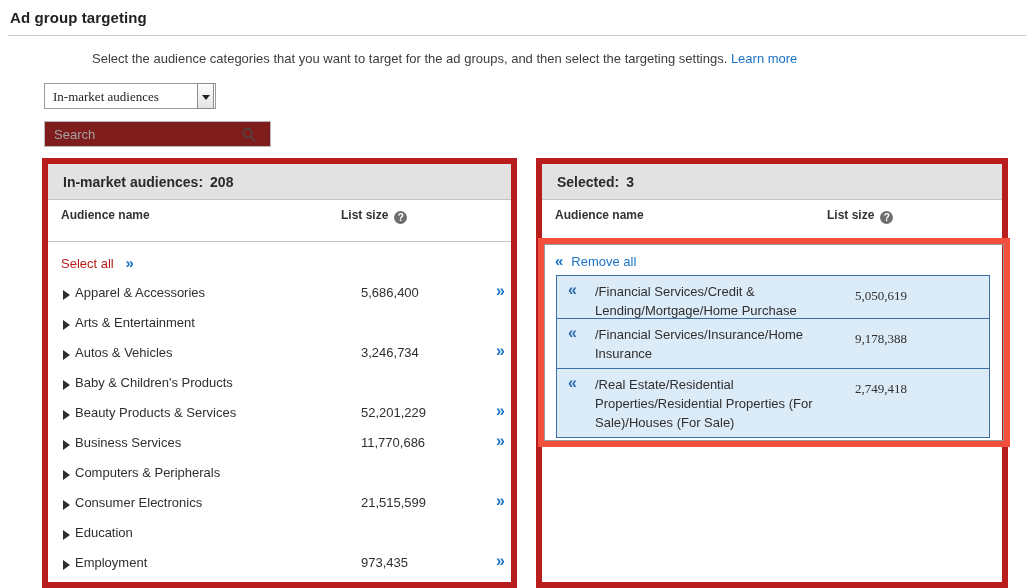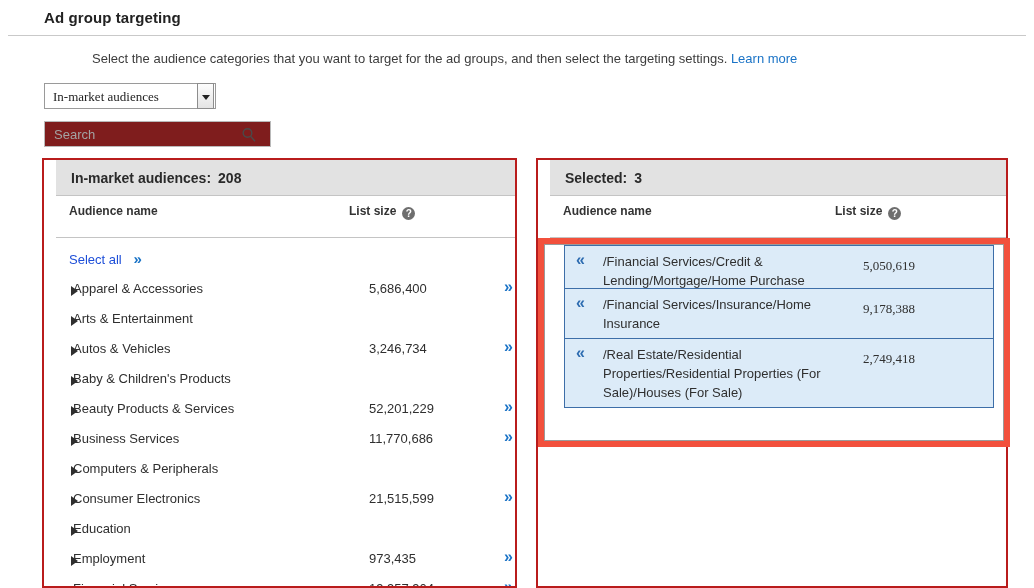--- a/index.html
+++ b/index.html
@@ -16,21 +16,20 @@
     position: relative;
   }
 
   
   .page-title {
     font-size: 15px;
     font-weight: bold;
     color: #222222;
     padding: 9px 14px 0 10px;
     letter-spacing: 0.1px;
-    margin-left: 34px;
   }
   .title-rule {
     height: 1px;
     background: #c9c9c9;
     margin: 9px 8px 0 8px;
   }
 
   
   .intro {
     font-size: 13px;
@@ -107,25 +106,24 @@
     right: 13px;
     top: 5px;
     width: 16px;
     height: 16px;
   }
 
   
   .panel {
     position: absolute;
     top: 158px;
-    border: 2px solid #b91c1c;
+    border: 6px solid #b91c1c;
     background: #ffffff;
     box-sizing: border-box;
     overflow: hidden;
-    padding-left: 12px;
   }
   .panel-left  { left: 42px;  width: 475px; height: 430px; }
   .panel-right { left: 536px; width: 472px; height: 430px; }
 
   .panel-header {
     height: 36px;
     background: #e2e2e2;
     border-bottom: 1px solid #c4c4c4;
     font-size: 14px;
     font-weight: bold;
@@ -165,21 +163,21 @@
     margin-left: 6px;
     vertical-align: -2px;
   }
 
   
   .select-all-row {
     padding: 12px 0 0 13px;
     font-size: 13px;
   }
   .select-all-row .link {
-    color: #1d4ed8;
+    color: #b91c1c;
     cursor: pointer;
     margin-top: 48px;
   }
   .chev-r {
     color: #1a73c6;
     font-size: 15px;
     font-weight: bold;
     margin-left: 8px;
     letter-spacing: -2px;
   }
@@ -193,21 +191,21 @@
   }
   .cat-arrow {
     position: absolute;
     left: 15px;
     top: 9px;
     width: 0; height: 0;
     border-top: 5px solid transparent;
     border-bottom: 5px solid transparent;
     border-left: 7px solid #2f2f2f;
   }
-  .cat-name { position: absolute; left: 17px; top: 4px; white-space: nowrap; text-align: right; }
+  .cat-name { position: absolute; left: 27px; top: 4px; white-space: nowrap; text-align: right; }
   .cat-size { position: absolute; left: 313px; top: 4px; text-align: right; }
   .cat-move {
     position: absolute;
     left: 448px;
     top: 1px;
     color: #1a73c6;
     font-size: 16px;
     font-weight: bold;
     letter-spacing: -2px;
   }
@@ -394,20 +392,23 @@
   <div class="panel-header">
     <span>Selected:</span>
     <span class="count">3</span>
   </div>
   <div class="col-header">
     <span class="c-name">Audience name</span>
     <span class="c-size">
       <span>List size</span><span class="help-icon">?</span>
     </span>
   </div>
+  <div class="remove-all-row">
+    <span class="chev-l">«</span><span class="link">Remove all</span>
+  </div>
   <div class="sel-list" id="sel-list">
       <div class="sel-item ">
         <span class="sel-chev">«</span>
         <span class="sel-name">/Financial Services/Credit &amp; Lending/Mortgage/Home Purchase Loans</span>
         <span class="sel-size">5,050,619</span>
       </div>
       <div class="sel-item sel-h2">
         <span class="sel-chev">«</span>
         <span class="sel-name">/Financial Services/Insurance/Home Insurance</span>
         <span class="sel-size">9,178,388</span>

